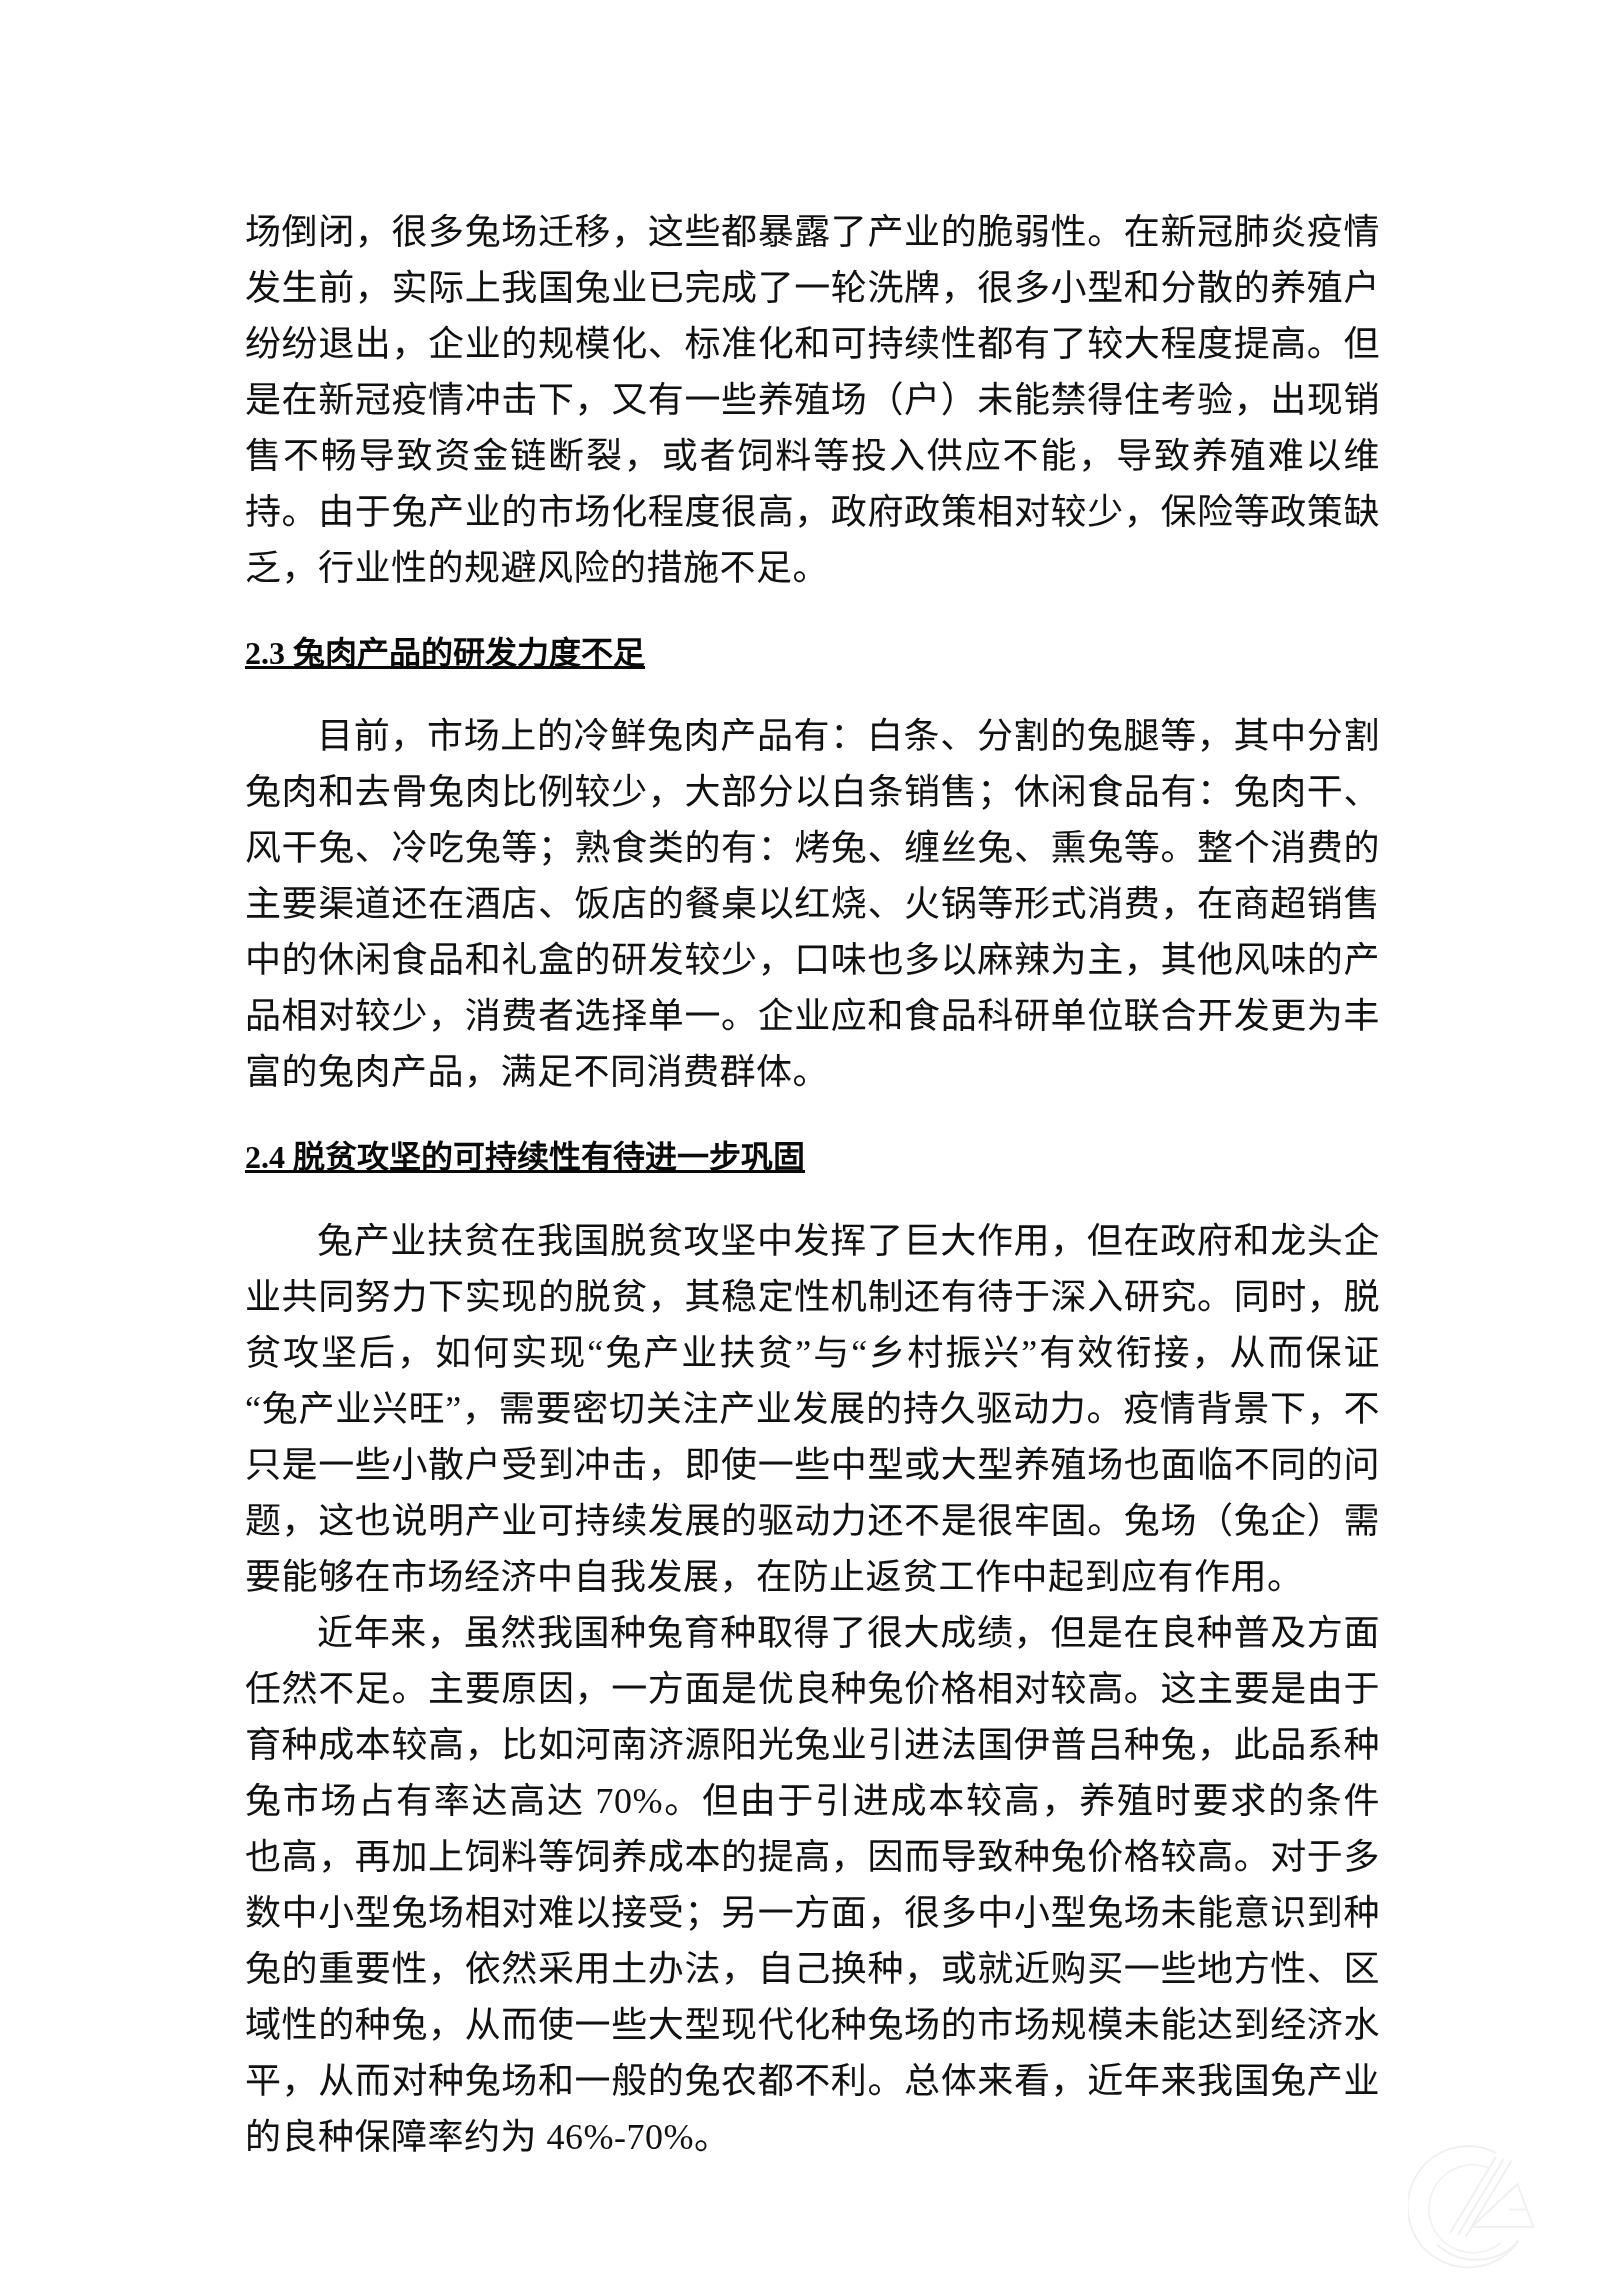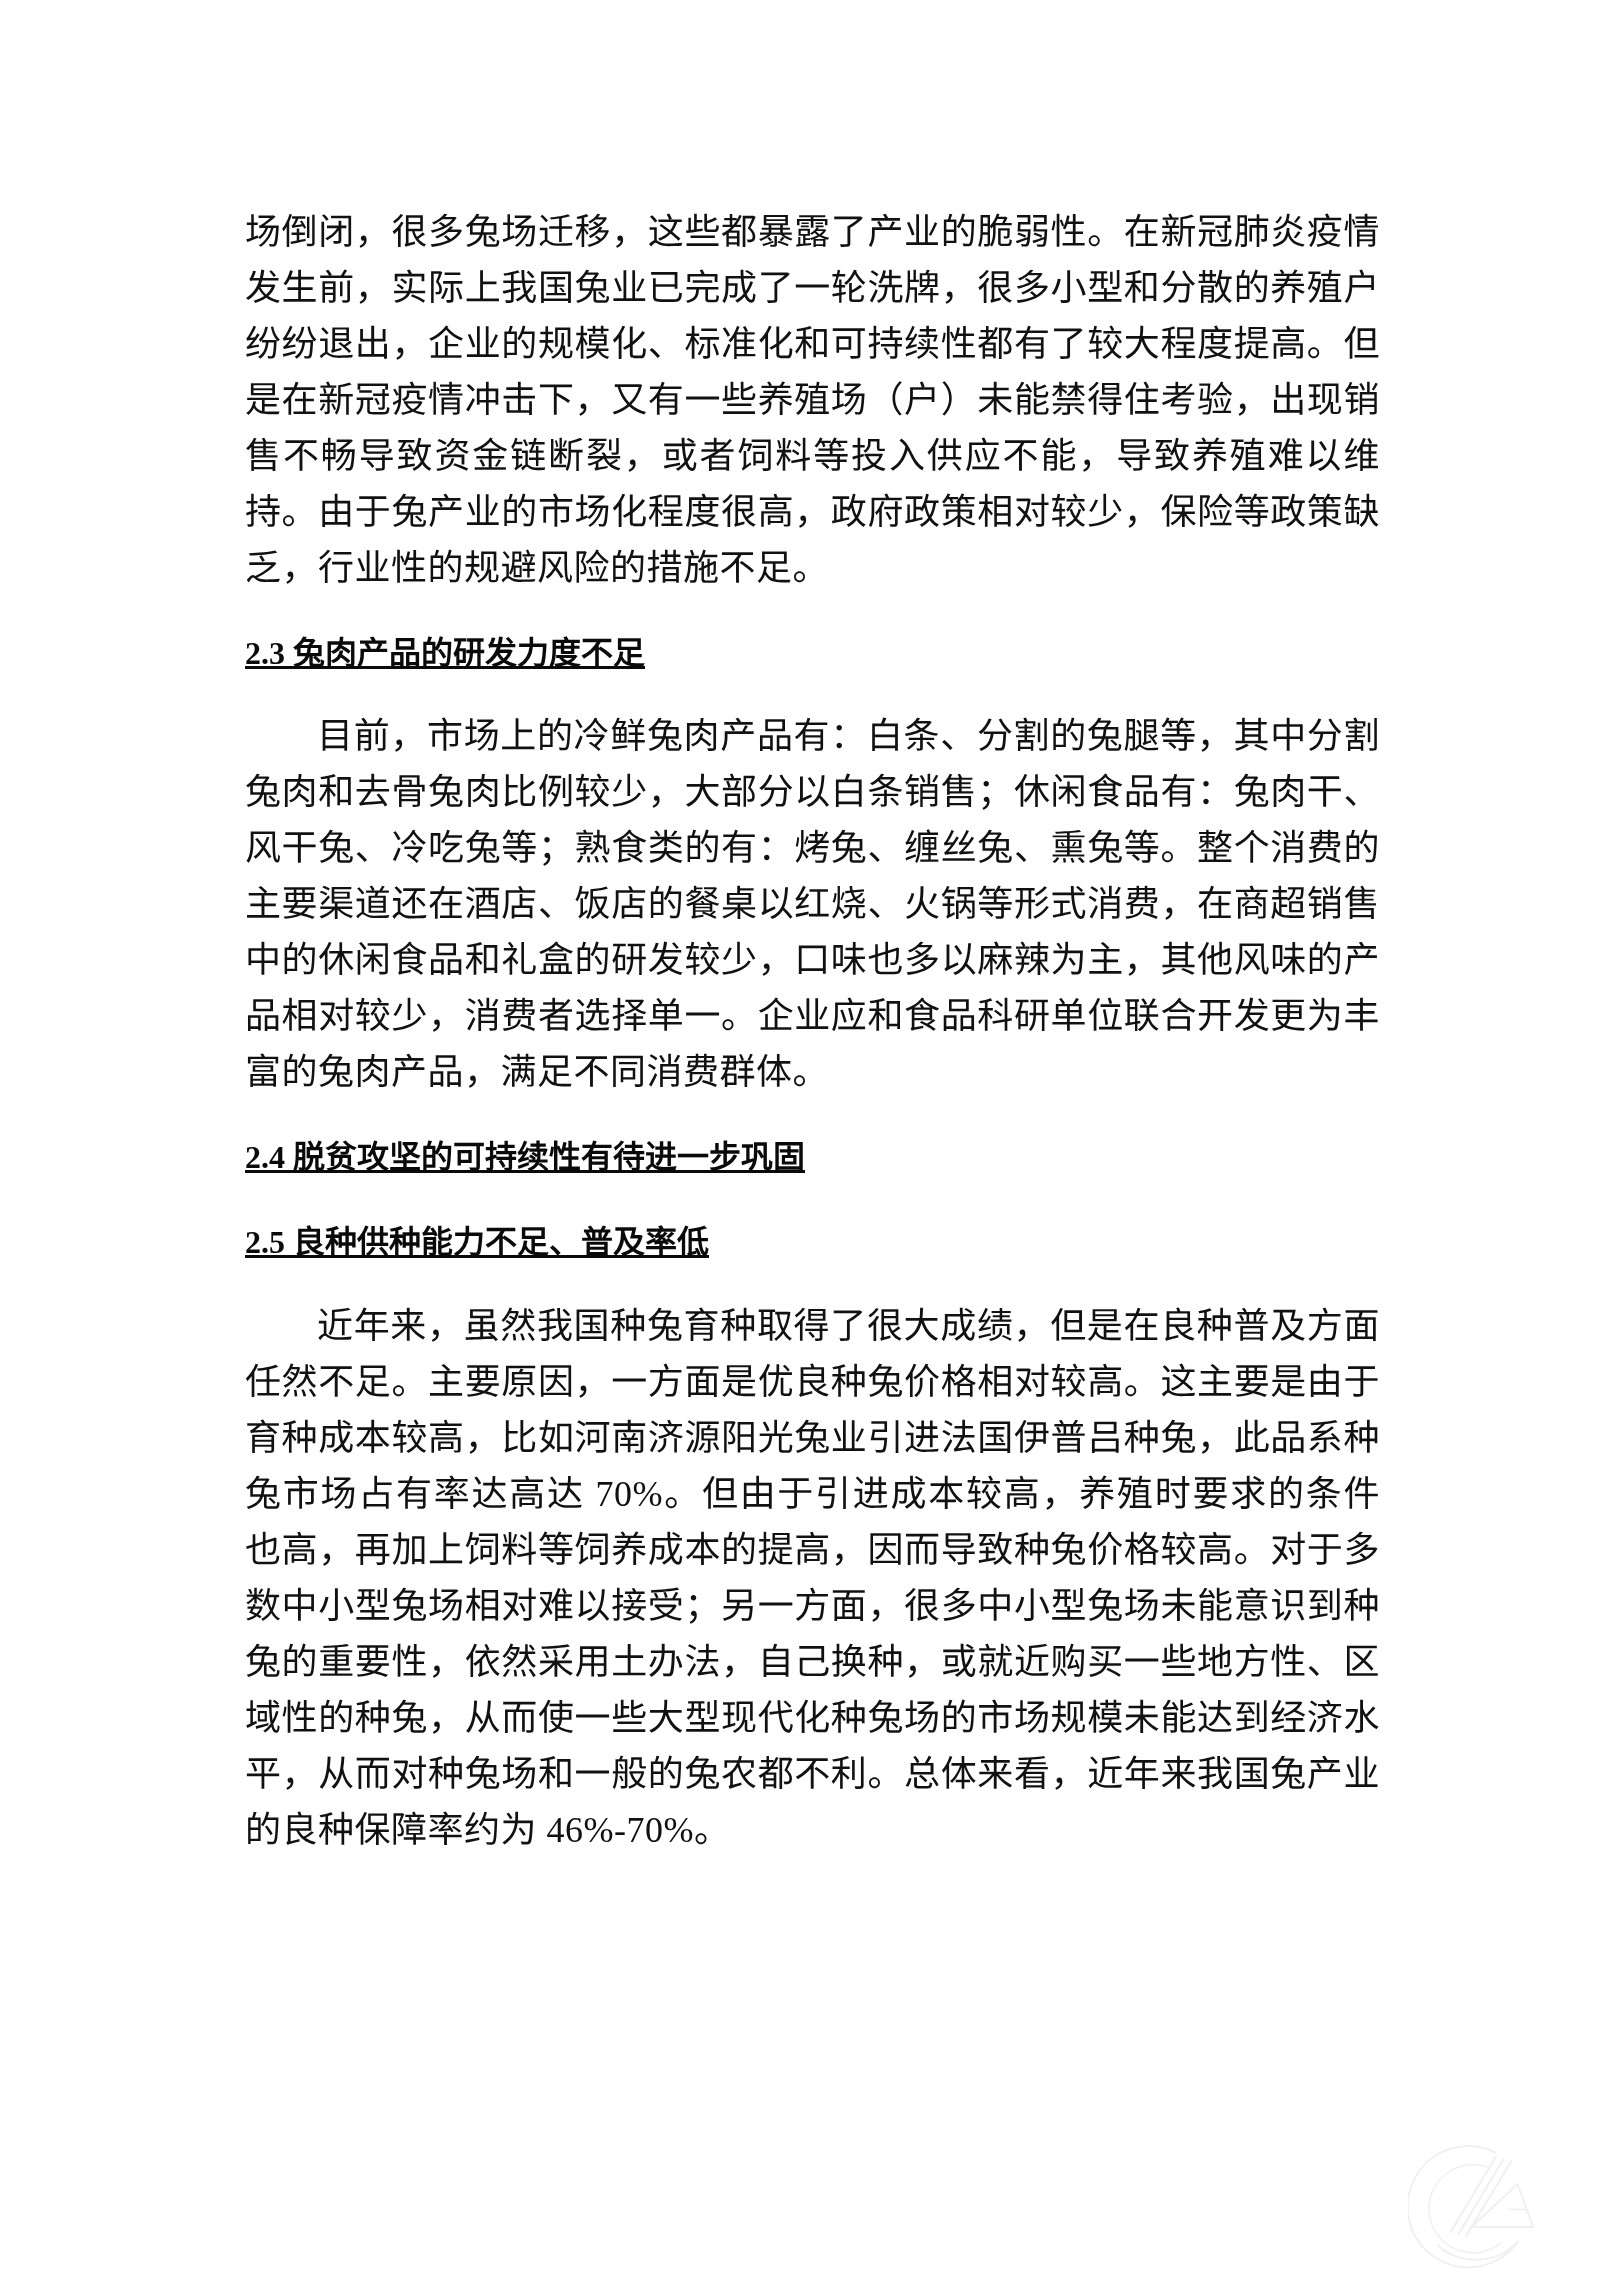--- a/index.html
+++ b/index.html
@@ -56,22 +56,22 @@
 <div class="page-content">
 
   <p class="body-para">场倒闭，很多兔场迁移，这些都暴露了产业的脆弱性。在新冠肺炎疫情发生前，实际上我国兔业已完成了一轮洗牌，很多小型和分散的养殖户纷纷退出，企业的规模化、标准化和可持续性都有了较大程度提高。但是在新冠疫情冲击下，又有一些养殖场（户）未能禁得住考验，出现销售不畅导致资金链断裂，或者饲料等投入供应不能，导致养殖难以维持。由于兔产业的市场化程度很高，政府政策相对较少，保险等政策缺乏，行业性的规避风险的措施不足。</p>
 
   <h2 class="section-heading">2.3 兔肉产品的研发力度不足</h2>
 
   <p class="body-para indent">目前，市场上的冷鲜兔肉产品有：白条、分割的兔腿等，其中分割兔肉和去骨兔肉比例较少，大部分以白条销售；休闲食品有：兔肉干、风干兔、冷吃兔等；熟食类的有：烤兔、缠丝兔、熏兔等。整个消费的主要渠道还在酒店、饭店的餐桌以红烧、火锅等形式消费，在商超销售中的休闲食品和礼盒的研发较少，口味也多以麻辣为主，其他风味的产品相对较少，消费者选择单一。企业应和食品科研单位联合开发更为丰富的兔肉产品，满足不同消费群体。</p>
 
   <h2 class="section-heading">2.4 脱贫攻坚的可持续性有待进一步巩固</h2>
 
+  <p class="body-para indent">兔产业扶贫在我国脱贫攻坚中发挥了巨大作用，但在政府和龙头企业共同努力下实现的脱贫，其稳定性机制还有待于深入研究。同时，脱贫攻坚后，如何实现“兔产业扶贫”与“乡村振兴”有效衔接，从而保证“兔产业兴旺”，需要密切关注产业发展的持久驱动力。疫情背景下，不只是一些小散户受到冲击，即使一些中型或大型养殖场也面临不同的问题，这也说明产业可持续发展的驱动力还不是很牢固。兔场（兔企）需要能够在市场经济中自我发展，在防止返贫工作中起到应有作用。</p>
 
-  <h2 class="section-heading">2.5 良种供种能力不足、普及率低</h2>
 
   <p class="body-para indent">近年来，虽然我国种兔育种取得了很大成绩，但是在良种普及方面任然不足。主要原因，一方面是优良种兔价格相对较高。这主要是由于育种成本较高，比如河南济源阳光兔业引进法国伊普吕种兔，此品系种兔市场占有率达高达 70%。但由于引进成本较高，养殖时要求的条件也高，再加上饲料等饲养成本的提高，因而导致种兔价格较高。对于多数中小型兔场相对难以接受；另一方面，很多中小型兔场未能意识到种兔的重要性，依然采用土办法，自己换种，或就近购买一些地方性、区域性的种兔，从而使一些大型现代化种兔场的市场规模未能达到经济水平，从而对种兔场和一般的兔农都不利。总体来看，近年来我国兔产业的良种保障率约为 46%-70%。</p>
 
 </div>
 
 <div class="watermark">
   <svg width="132" height="132" viewBox="0 0 135 135" xmlns="http://www.w3.org/2000/svg">
 
     <path d="M 113 100 A 62 62 0 1 1 90 10" fill="none" stroke="#f0f0f0" stroke-width="2"></path>
     <path d="M 113 100 A 55 50 0 0 1 30 104" fill="none" stroke="#f0f0f0" stroke-width="2"></path>

